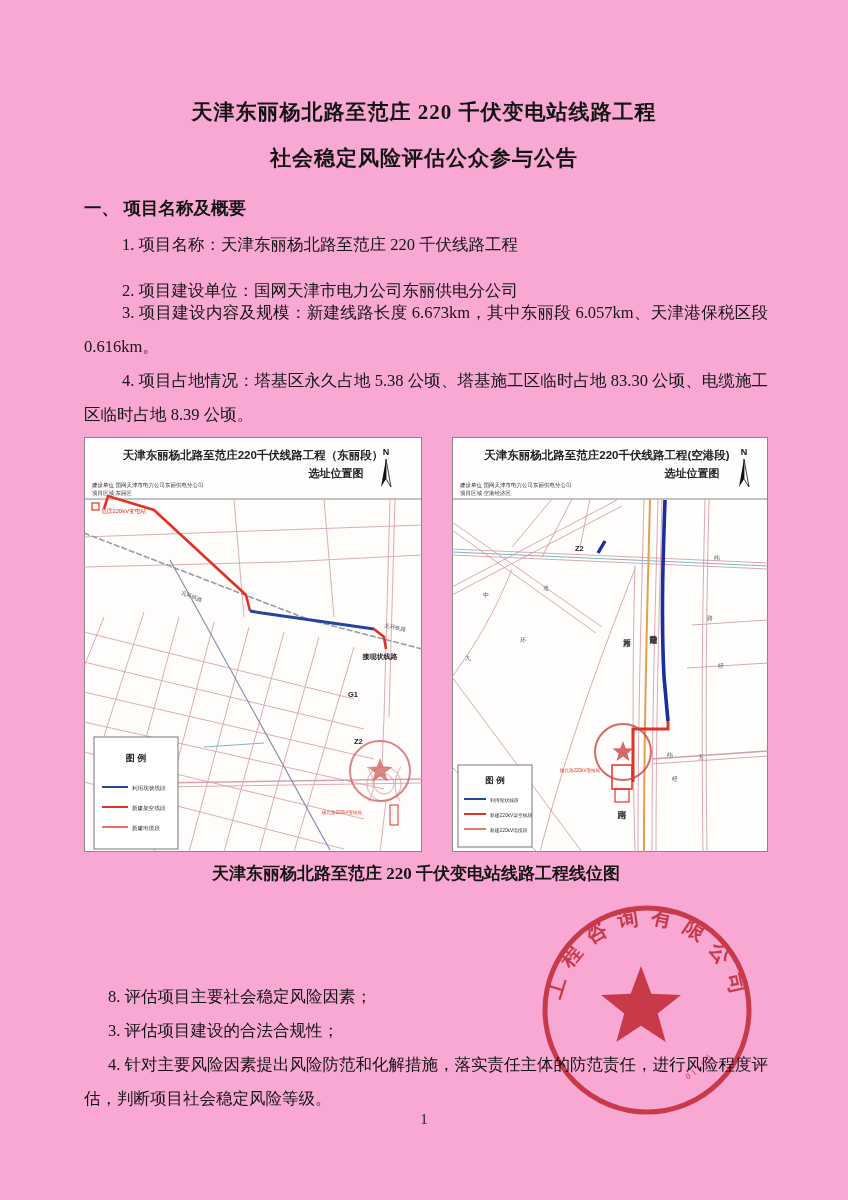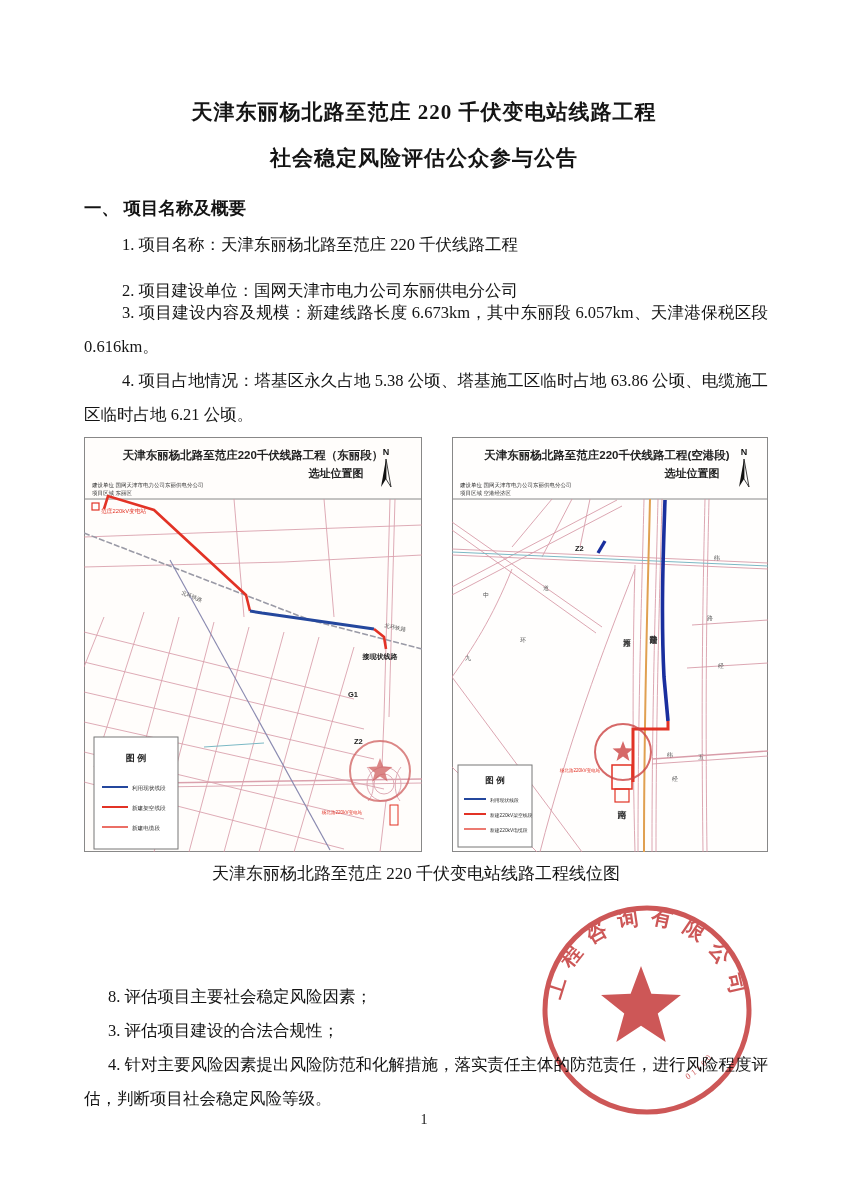--- a/index.html
+++ b/index.html
@@ -1,43 +1,43 @@
 <!DOCTYPE html>
 <html><head>
 <meta charset="utf-8">
 <style>
   html,body{margin:0;padding:0;background:#e8e8e8;}
-  .page{position:relative;width:848px;height:1200px;margin:0 auto;background:#ffffff;
+  .page{position:relative;width:848px;height:1200px;margin:0 auto;background:#f9a8d4;
         font-family:"Liberation Serif","DejaVu Serif",serif;color:#141414;overflow:hidden;}
   .abs{position:absolute;}
   .title-line{left:0;width:848px;text-align:center;font-weight:bold;font-size:21px;letter-spacing:1px;}
   .h-sec{left:84px;width:684px;font-weight:bold;font-size:17.5px;}
   .body-p{left:84px;width:684px;font-size:16.5px;line-height:34px;text-align:justify;}
   .ind1{text-indent:38px;}
   .ind2{text-indent:24px;}
-  .caption{left:0;width:832px;text-align:center;font-weight:normal;font-size:17px;}
+  .caption{left:0;width:832px;text-align:center;font-weight:bold;font-size:17px;}
   .footer-num{left:0;width:848px;text-align:center;font-size:14px;}
   .map-svg{position:absolute;background:#fffdfb;}
   .map-svg text{font-family:"Liberation Sans","DejaVu Sans",sans-serif;}
   .vtext{writing-mode:vertical-rl;text-orientation:upright;}
   .seal-wrap{position:absolute;mix-blend-mode:multiply;opacity:0.88;pointer-events:none;}
 </style>
 </head>
 <body>
 
 <div class="page">
 
   <div class="abs title-line" style="top:98px">天津东丽杨北路至范庄 220 千伏变电站线路工程</div>
   <div class="abs h-sec" style="top:196px">一、 项目名称及概要</div>
 
   <div class="abs title-line" style="top:144px">社会稳定风险评估公众参与公告</div>
   <div class="abs body-p ind1" style="top:228px">1. 项目名称：天津东丽杨北路至范庄 220 千伏线路工程</div>
   <div class="abs body-p ind1" style="top:274px">2. 项目建设单位：国网天津市电力公司东丽供电分公司</div>
   <div class="abs body-p ind1" style="top:296px">3. 项目建设内容及规模：新建线路长度 6.673km，其中东丽段 6.057km、天津港保税区段 0.616km。</div>
-  <div class="abs body-p ind1" style="top:364px">4. 项目占地情况：塔基区永久占地 5.38 公顷、塔基施工区临时占地 63.86 公顷、电缆施工区临时占地 6.21 公顷。</div>
+  <div class="abs body-p ind1" style="top:364px">4. 项目占地情况：塔基区永久占地 5.38 公顷、塔基施工区临时占地 83.30 公顷、电缆施工区临时占地 8.39 公顷。</div>
 
   <svg class="map-svg" style="left:84px;top:437px" width="338" height="415" viewBox="0 0 338 415">
     <rect x="0.5" y="0.5" width="337" height="414" fill="#fffdfb" stroke="#888"></rect>
 
     <text x="169" y="22" font-size="11.5" font-weight="bold" text-anchor="middle" fill="#222">天津东丽杨北路至范庄220千伏线路工程（东丽段）</text>
     <text x="252" y="40" font-size="11" font-weight="bold" text-anchor="middle" fill="#222">选址位置图</text>
     <text x="8" y="50" font-size="5.5" fill="#333">建设单位 国网天津市电力公司东丽供电分公司</text>
     <text x="8" y="58" font-size="5.5" fill="#333">项目区域 东丽区</text>
     <g>
       <text x="302" y="18" font-size="9" font-weight="bold" text-anchor="middle" fill="#111">N</text>

